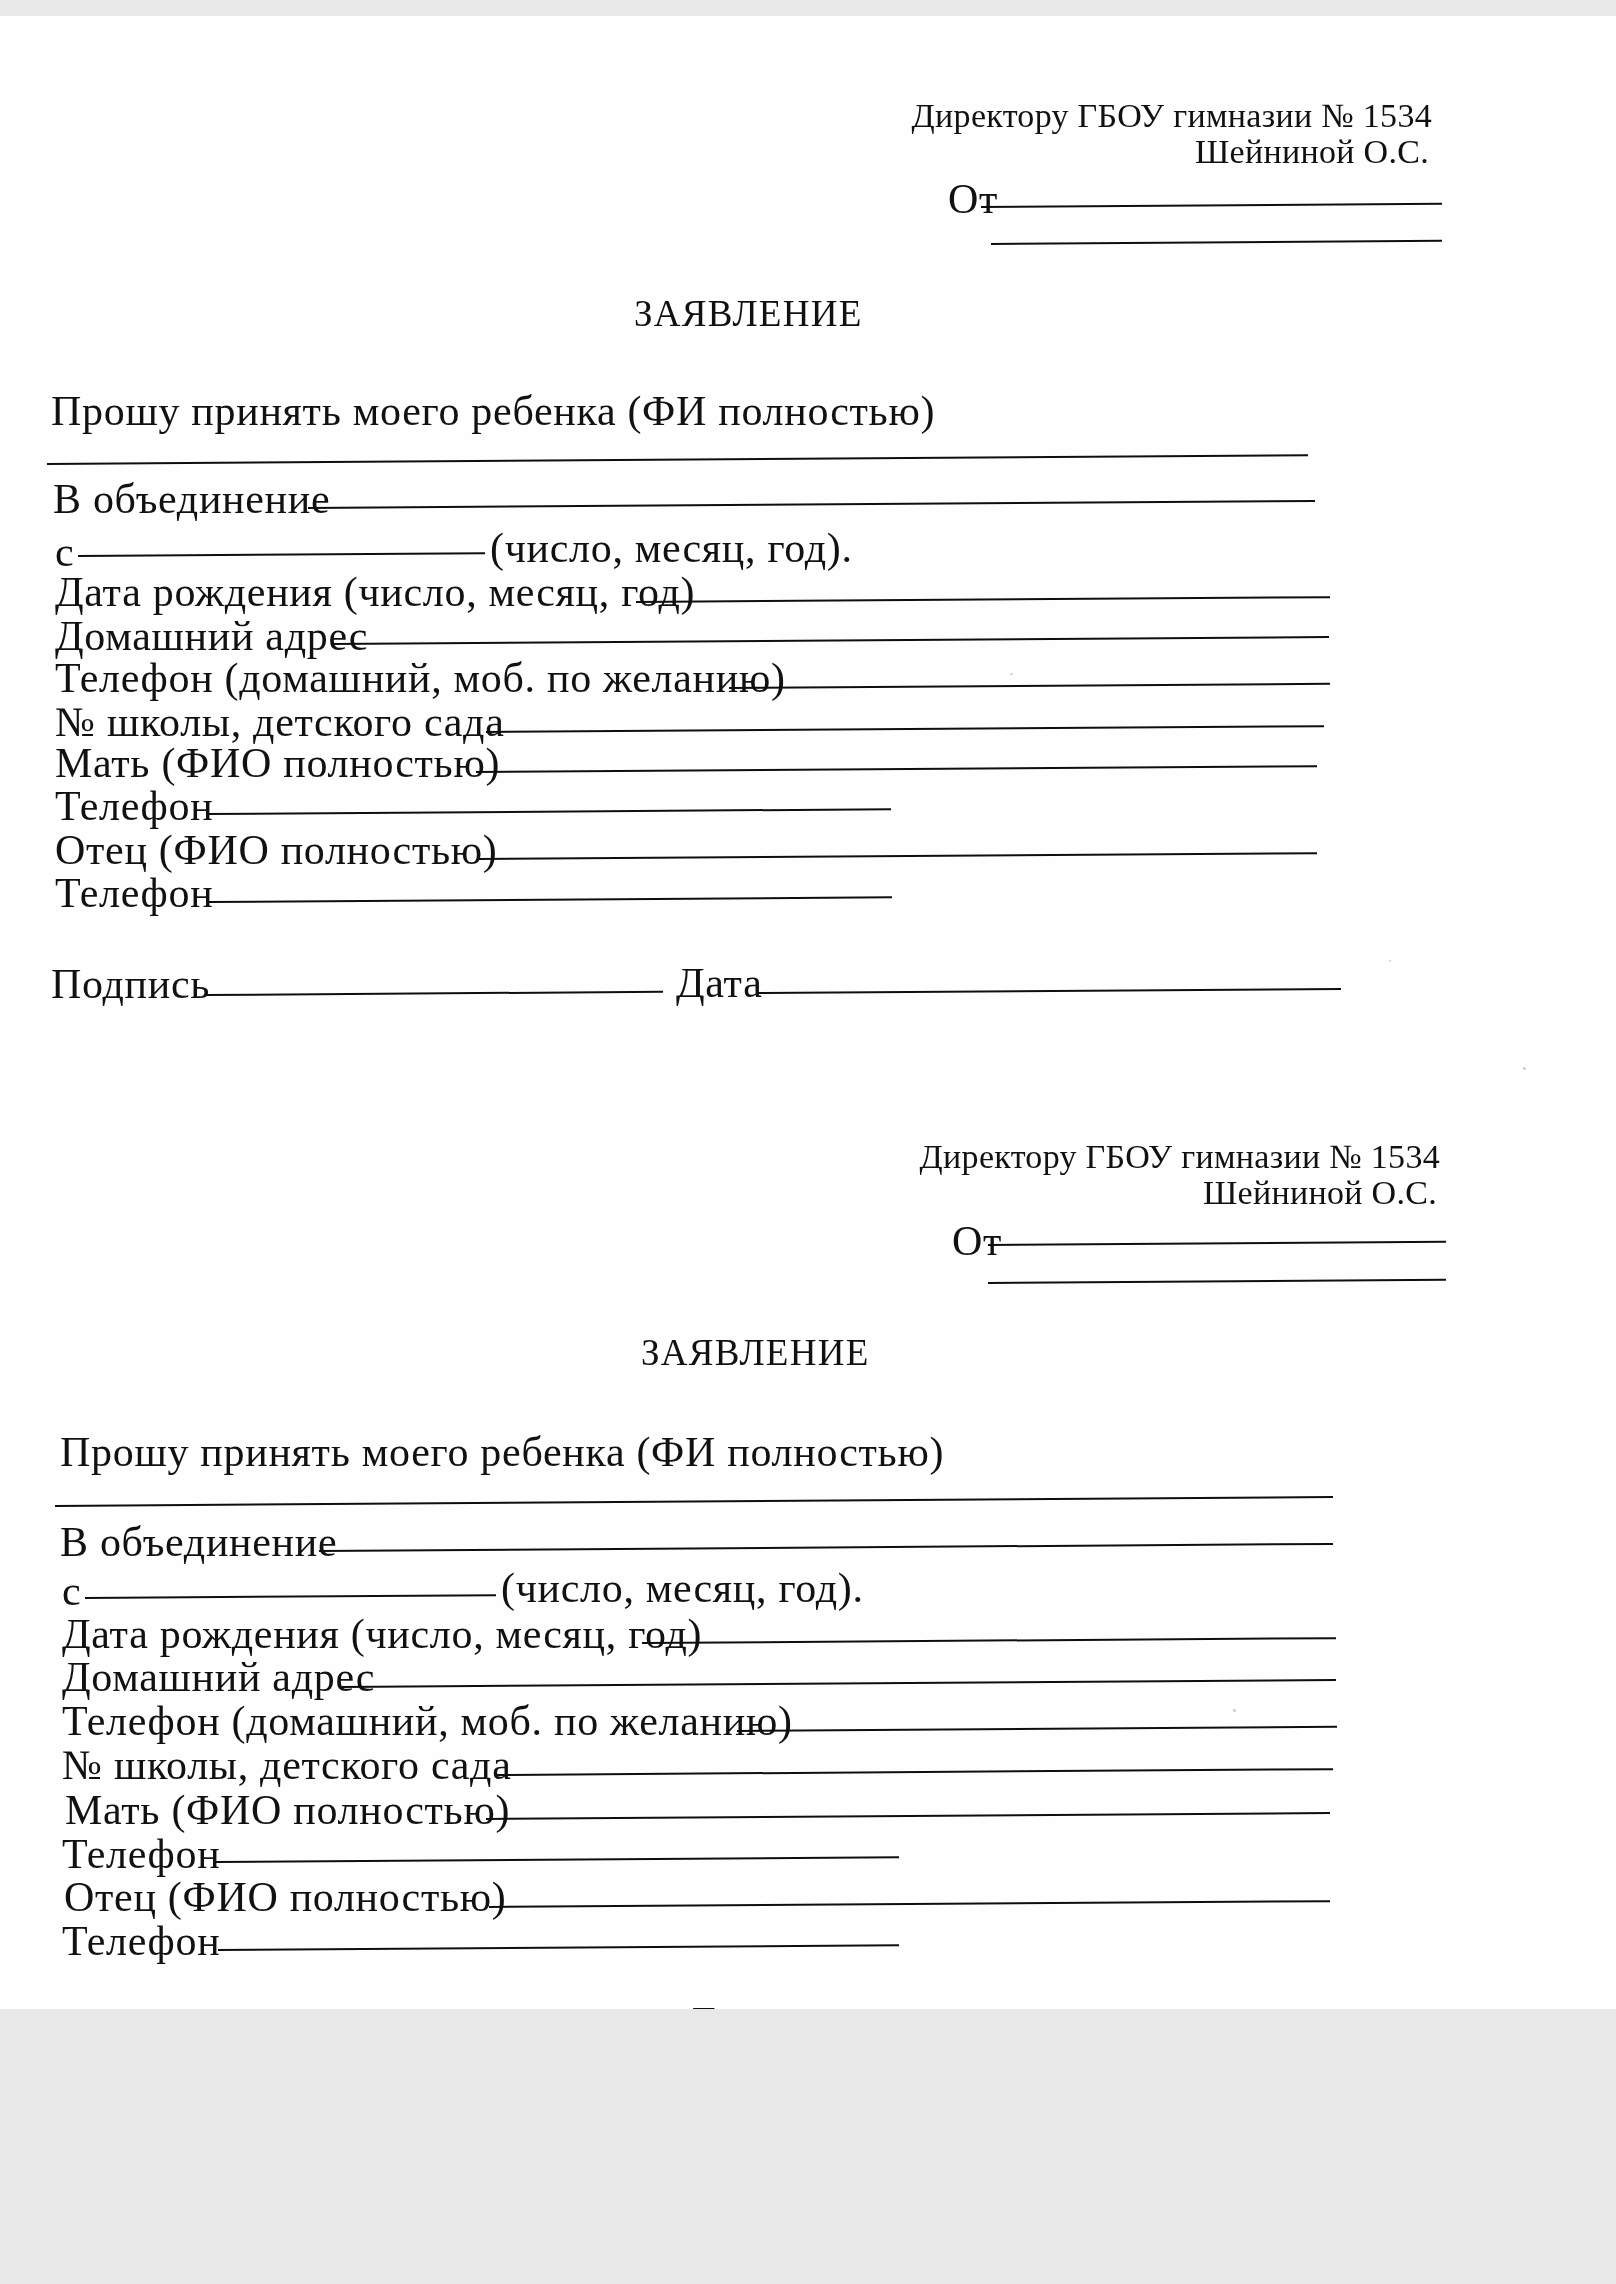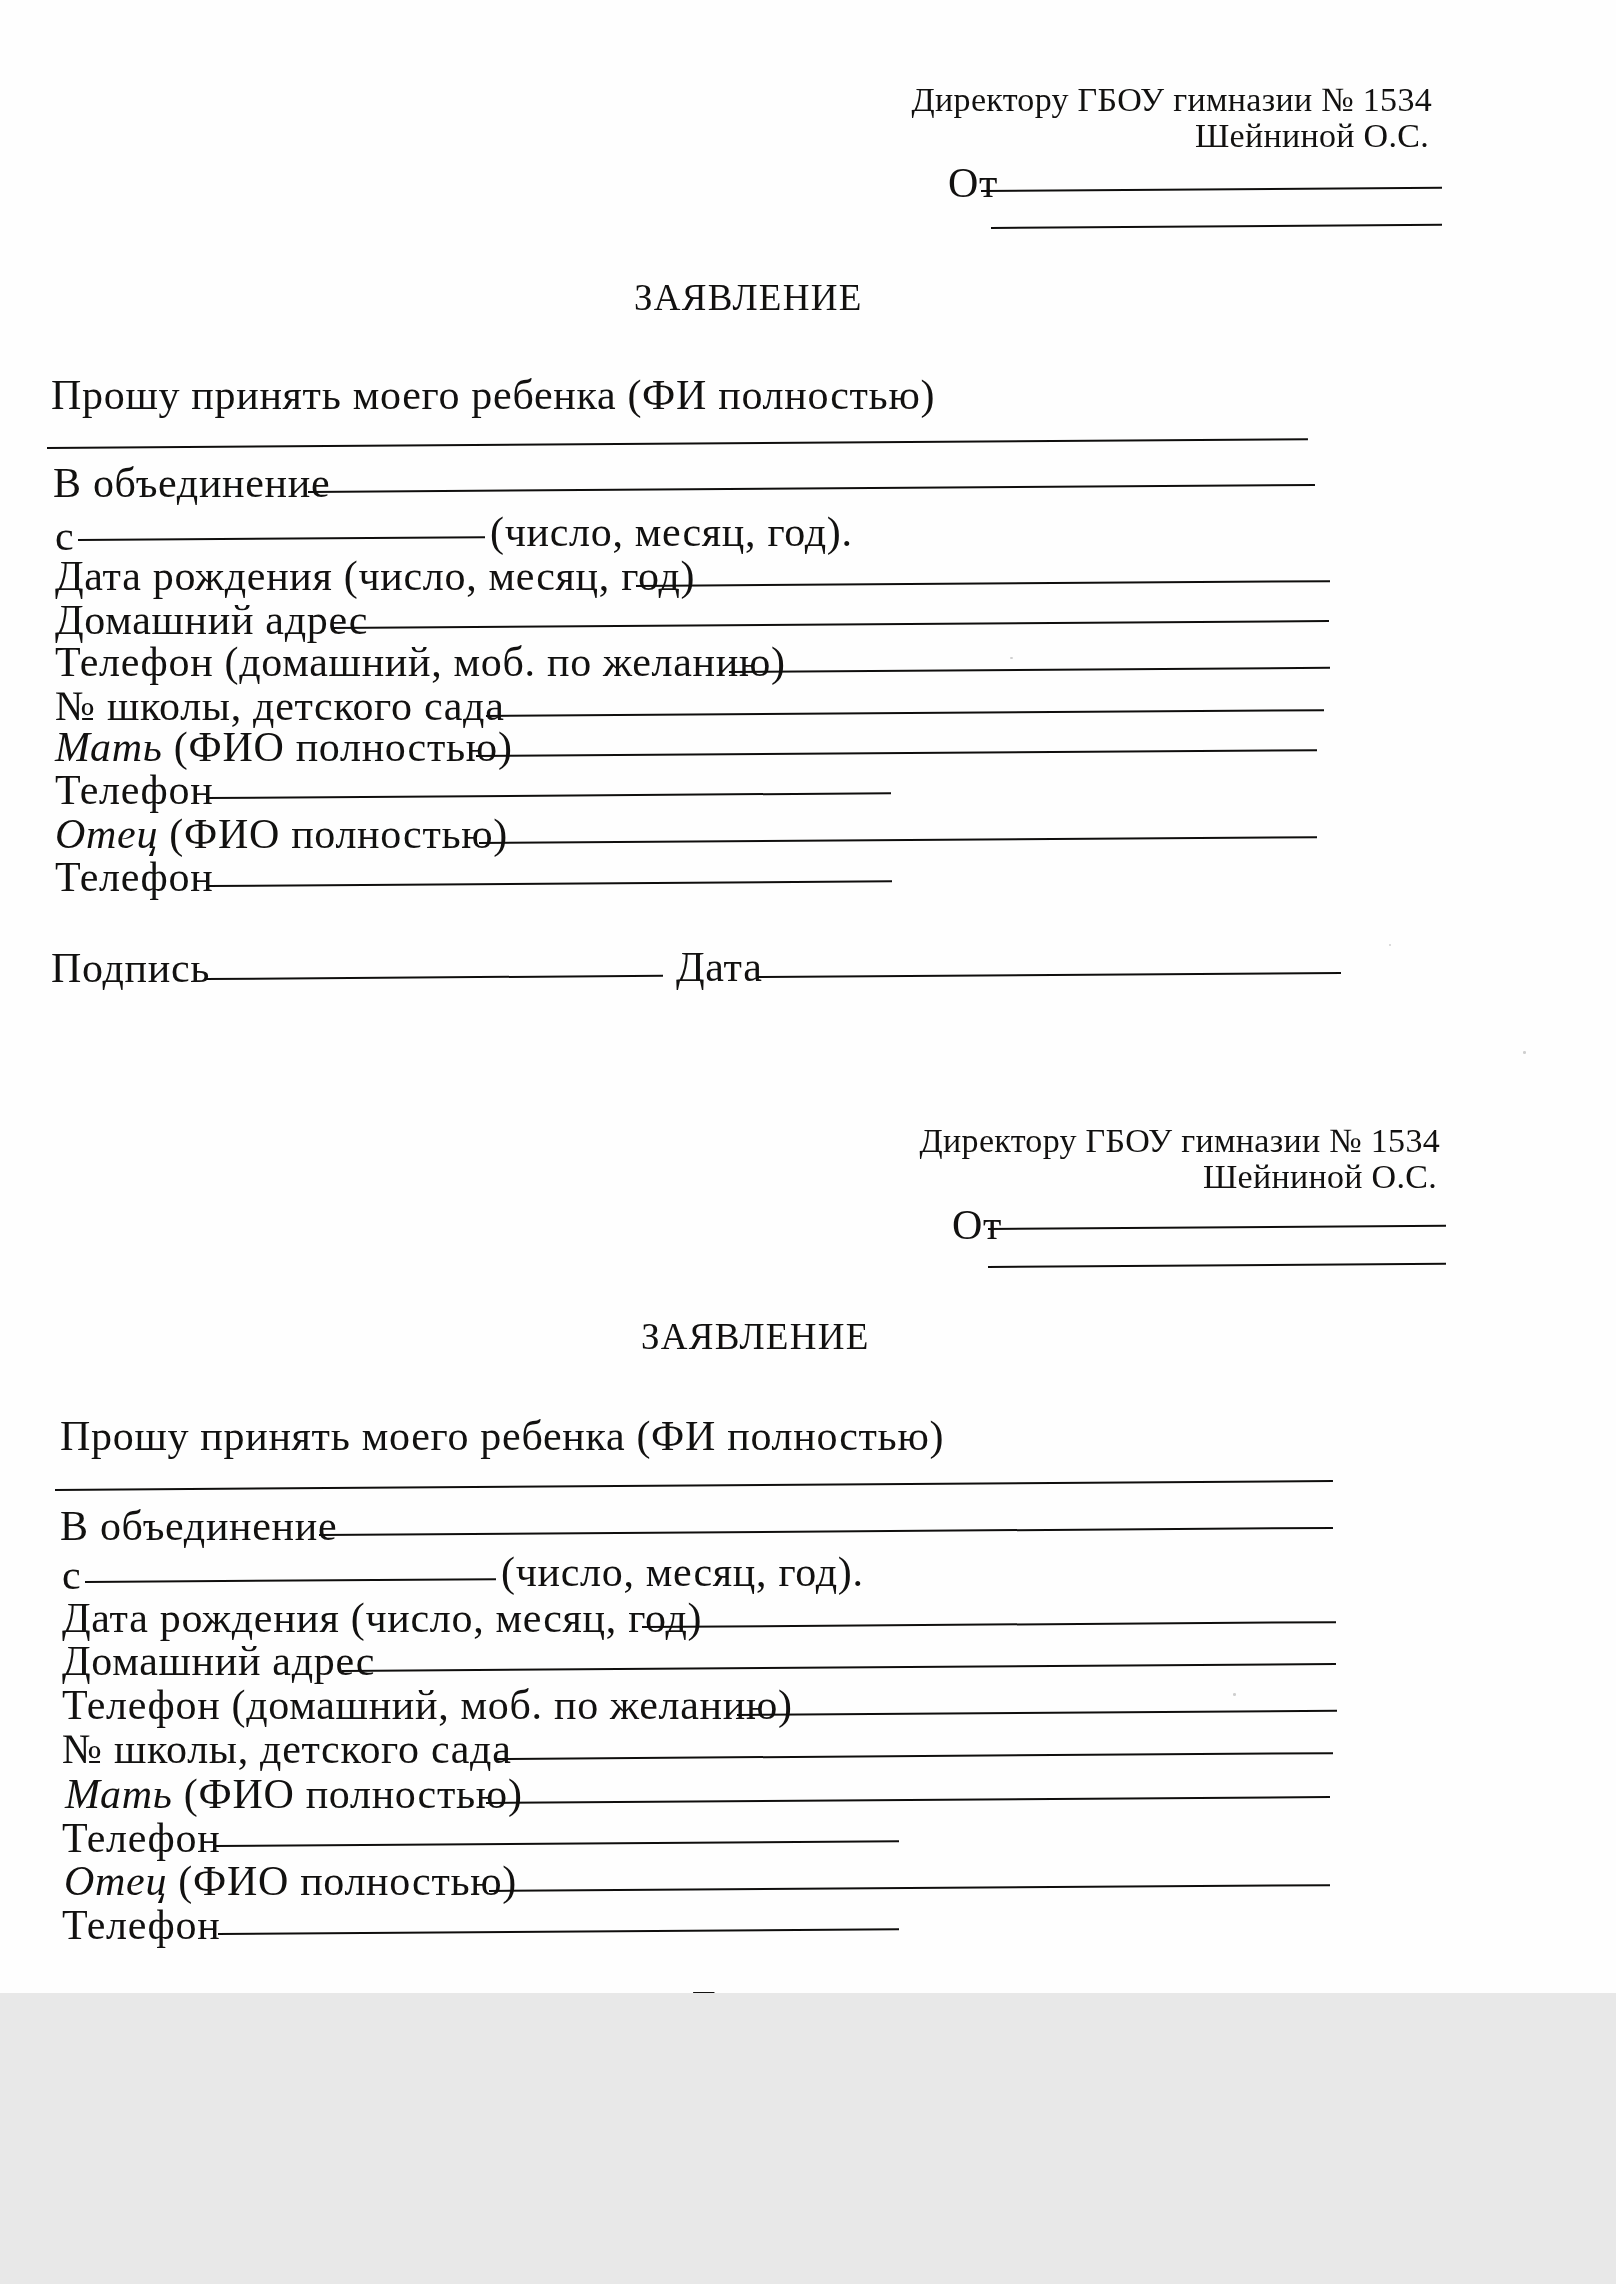--- a/index.html
+++ b/index.html
@@ -1,34 +1,34 @@
 <!DOCTYPE html>
 <html lang="ru" style="font-size:10.4px"><head>
 <meta charset="utf-8">
 <style>
   html,body{margin:0;padding:0;background:#e8e8e8;}
   .page{
     position:relative;
     width:1617px;height:1993px;
-    margin:0 auto;
+    margin:16px auto;
     background:#fefefe;
     overflow:hidden;
     font-family:"Liberation Serif","DejaVu Serif",serif;
     color:#121110;
   }
   .t{
     position:absolute;
     font-size:42px;
     line-height:1.08;
     letter-spacing:0.7px;
     white-space:nowrap;
   }
   .hdr{font-size:34px;letter-spacing:0.3px;text-align:right;}
   .title{font-size:37px;letter-spacing:1.3px;font-weight:400;}
-  .ital{font-style:italic;}
+  .ital{}
   .rule{
     position:absolute;height:0;
     border-bottom:2.6px solid #0f0e0d;
     transform:rotate(-0.4deg);
     transform-origin:left center;
   }
   .speck{position:absolute;background:#555;border-radius:50%;opacity:.28;}
 </style>
 </head>
 <body>

